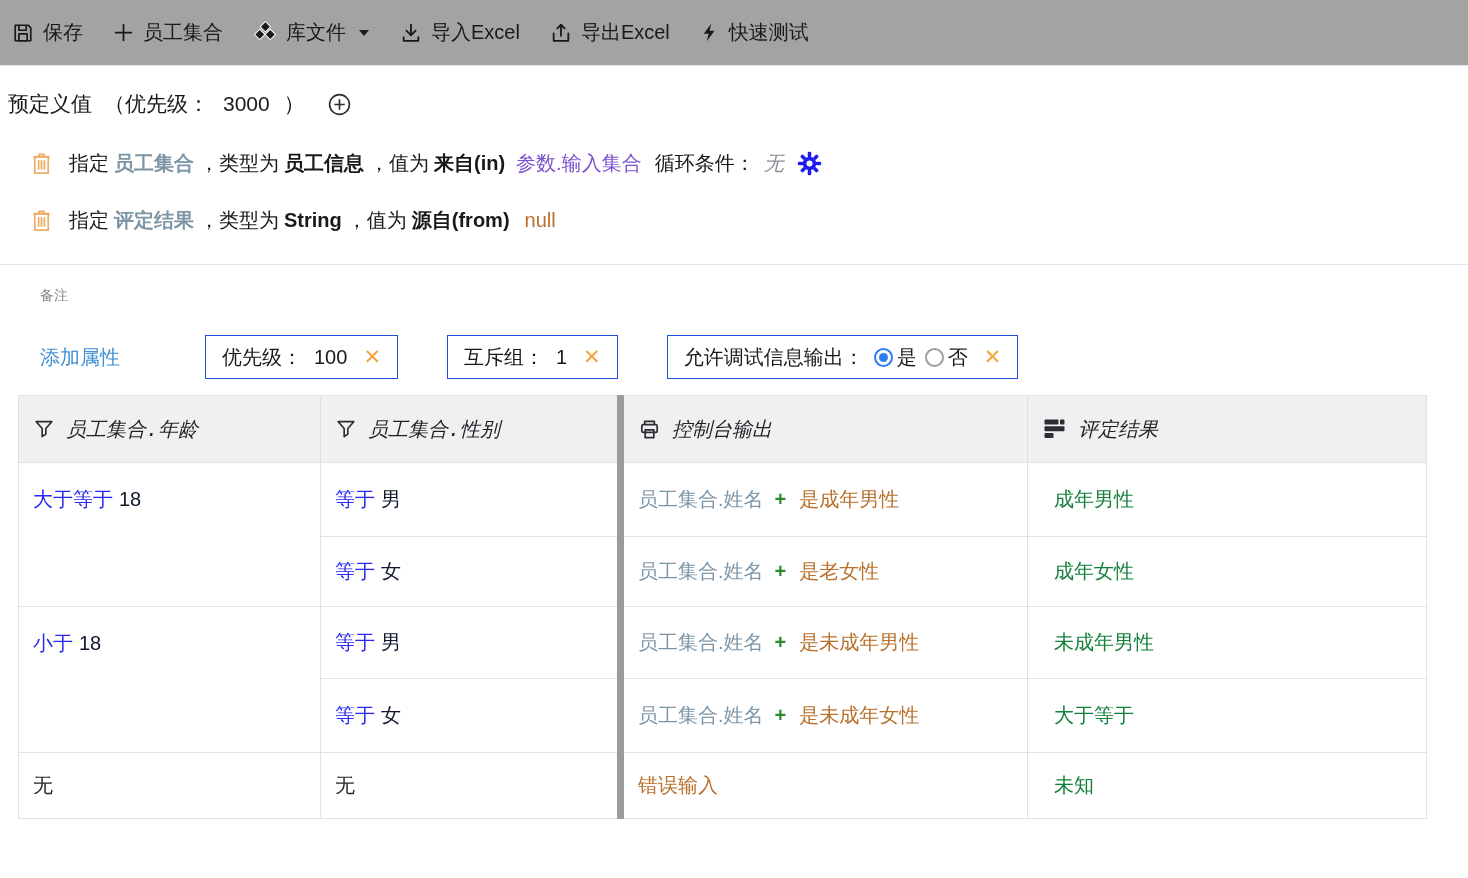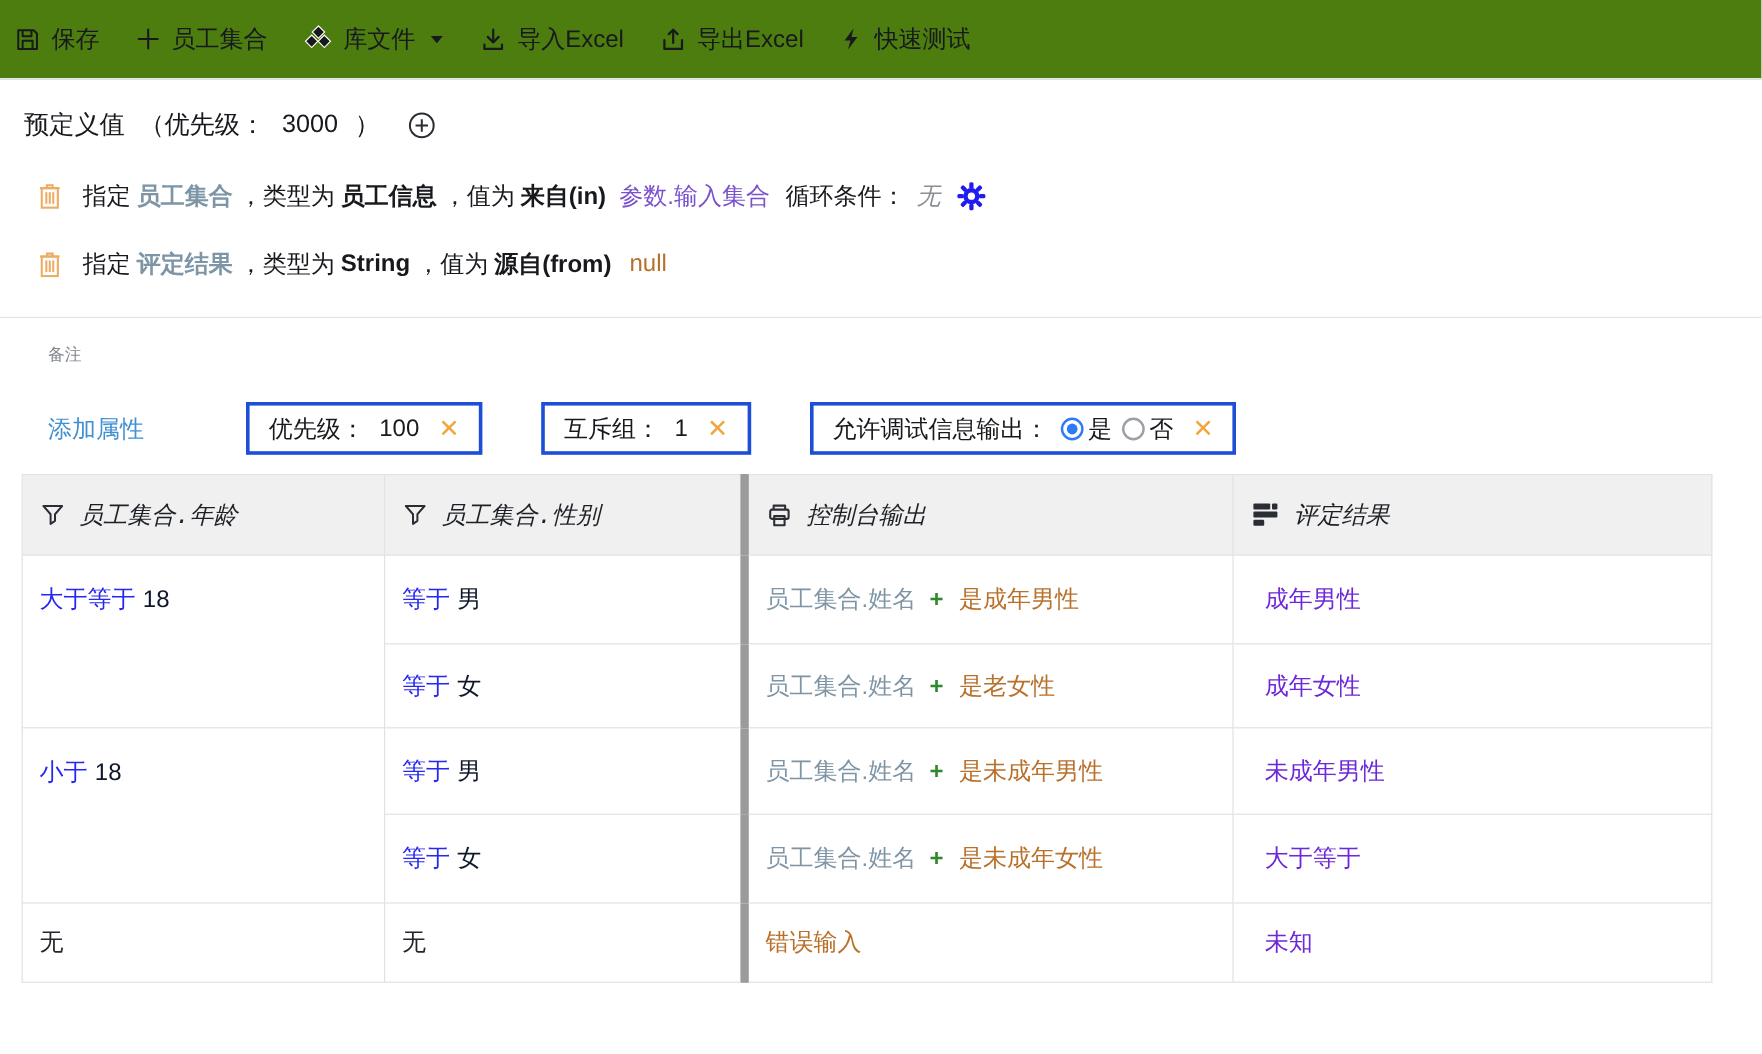--- a/index.html
+++ b/index.html
@@ -9,29 +9,29 @@
     font-family:"Liberation Sans", sans-serif;
     color:#17191d; font-size:20px;
   }
   svg { display:block; }
 
   
   .toolbar {
     height:66px; display:flex; align-items:center;
     padding-left:12px; gap:30px;
     border-bottom:1px solid #e6e6e9;
-    background:#4d7c0f;
+    background:#a3a3a3;
   }
   .tb-item { display:flex; align-items:center; gap:9px; cursor:pointer; white-space:nowrap; }
   .tb-item .caret { margin-left:3px; }
 
   
   .predef-title-row {
     display:flex; align-items:center; gap:12px;
-    padding-left:20px; margin-top:20px; height:36px; font-size:21px;
+    padding-left:8px; margin-top:20px; height:36px; font-size:21px;
   }
   .predef-title-row .pv { margin:0 2px; }
   .circle-plus { margin-left:10px; cursor:pointer; }
 
   .rule-row {
     display:flex; align-items:center;
     padding-left:30px; margin-top:25px; height:32px;
     font-size:20px; white-space:nowrap;
   }
   .rule-row .trash { margin-right:16px; cursor:pointer; }
@@ -46,21 +46,21 @@
 
   .section-sep { border-bottom:1px solid #e3e3e6; margin-top:28px; }
 
   
   .remark { margin:22px 0 0 40px; color:#82878f; font-size:14px; }
 
   .attr-row { display:flex; align-items:center; margin:30px 0 0 40px;gap:36px; }
   .add-attr { color:#4090d2; margin-right:49px; cursor:pointer; }
   .chip {
     display:flex; align-items:center;
-    border:3px solid #1d4ed8; background:#fff;
+    border:1px solid #1d4ed8; background:#fff;
     height:44px; padding:0 16px; margin-right:13px;
   }
   .chip .lbl { margin-right:12px; }
   .chip .val { color:#17191d; }
   .x-btn { color:#f2a53d; font-size:21px; margin-left:16px; cursor:pointer; font-weight:400; }
   .radio {
     width:19px; height:19px; border-radius:50%;
     border:2px solid #9aa0a6; display:inline-block;
     margin:0 4px 0 8px; position:relative; cursor:pointer; flex:none;
   }
@@ -94,21 +94,21 @@
   .dtable tr.r2 { height:70px; }
   .dtable tr.r3 { height:72px; }
   .dtable tr.r4 { height:74px; }
   .dtable tr.r5 { height:66px; }
   .dtable td.merged { vertical-align:top; padding-top:23px; }
   .op    { color:#2727f2; margin-right:6px; cursor:pointer; }
   .cval  { color:#0f172a; }
   .cvar  { color:#7e95a5; cursor:pointer; }
   .cplus { color:#2f8a2f; font-weight:700; margin:0 13px 0 11px; }
   .cstr  { color:#b8702b; cursor:pointer; }
-  .rescell { color:#6d28d9; padding-left:26px !important; }
+  .rescell { color:#15803d; padding-left:26px !important; }
   .plain { color:#23262b; }
 </style>
 </head>
 <body>
 
 <div class="toolbar">
   <div class="tb-item">
     <svg width="22" height="22" viewBox="0 0 24 24" fill="none" stroke="#17191d" stroke-width="1.8" stroke-linejoin="round">
       <path d="M3.5 3.5 h14 l3 3 v14 h-17 z"></path>
         <path d="M7.5 3.5 v5.5 h8 v-5.5"></path>

